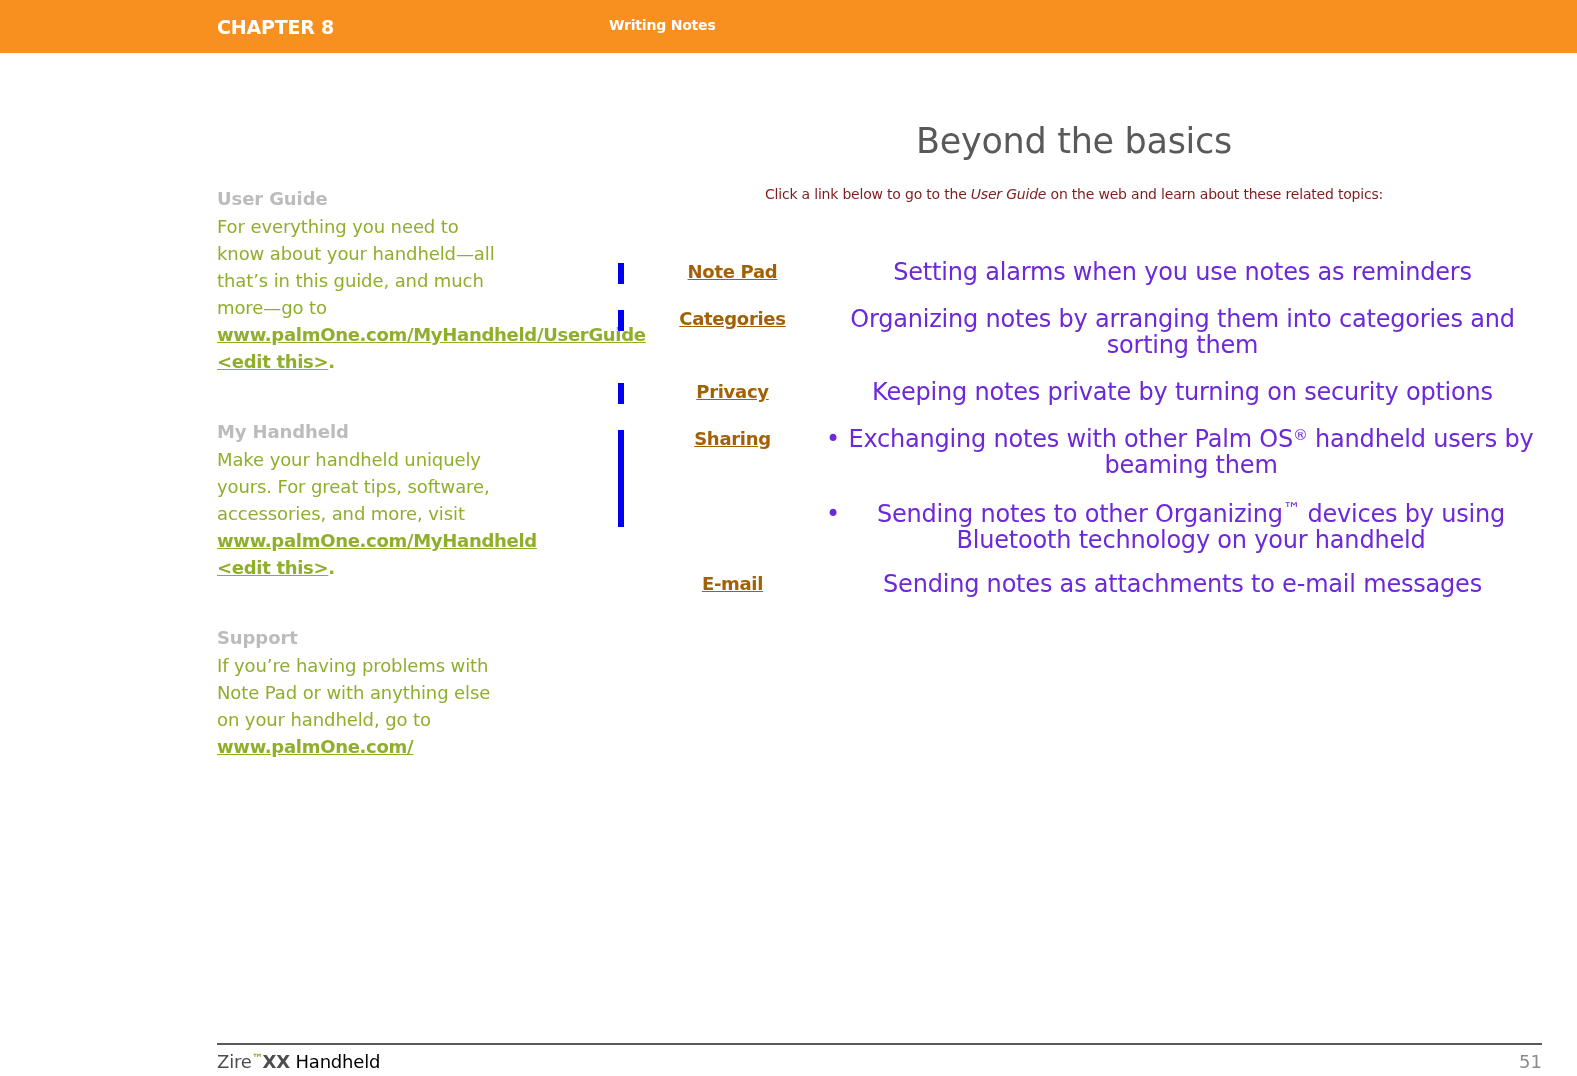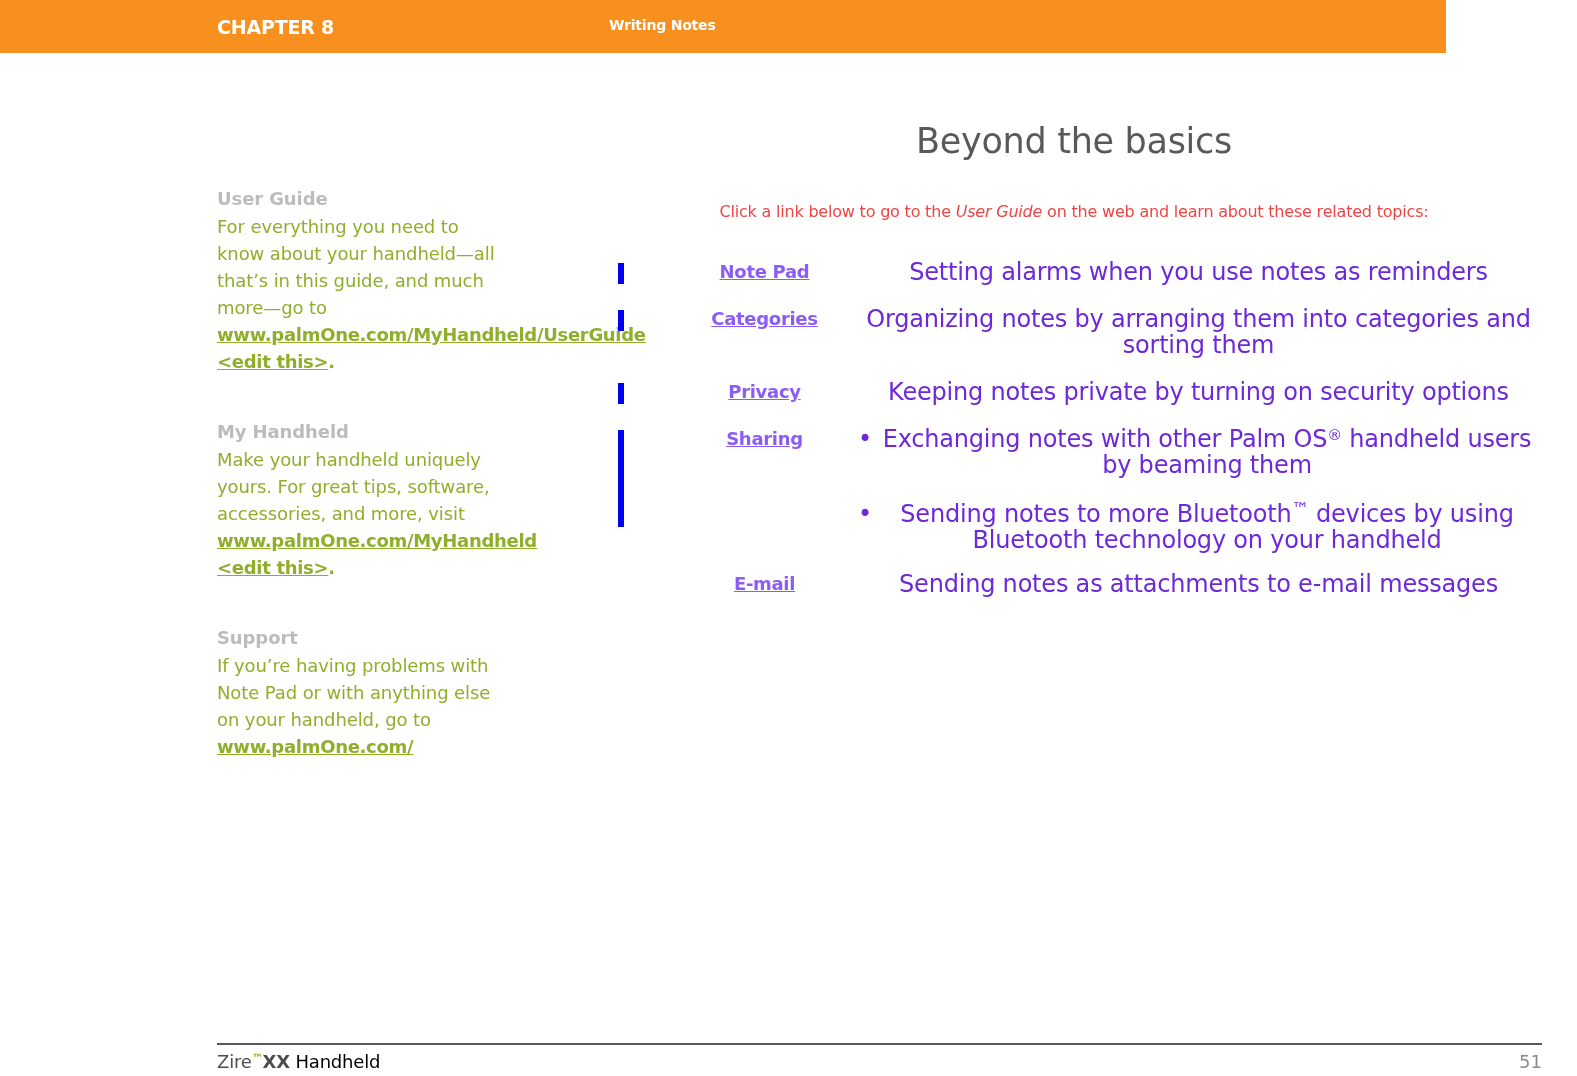--- a/index.html
+++ b/index.html
@@ -13,21 +13,21 @@
     position: relative;
     font-family: "DejaVu Sans", "Liberation Sans", sans-serif;
     overflow: hidden;
   }
 
   
   .header-bar {
     position: absolute;
     left: 0;
     top: 0;
-    width: 1446px;
+    width: 1577px;
     height: 53px;
     background: #f7901e;
   }
   .header-chapter {
     position: absolute;
     left: 217px;
     top: 16px;
     font-size: 19px;
     font-weight: bold;
     color: #ffffff;
@@ -90,23 +90,23 @@
   }
   .main-heading {
     font-size: 35px;
     font-weight: normal;
     color: #58595b;
     margin: 0;
     line-height: 46px;
     letter-spacing: -0.3px;
   }
   .main-intro {
-    font-size: 16px;
-    color: #ef4444;
-    margin: 35px 0 0 0;
+    font-size: 14px;
+    color: #7f1d1d;
+    margin: 17px 0 0 0;
     line-height: 26px;
     letter-spacing: -0.2px;
   }
   .main-intro .it {
     font-style: italic;
   }
 
   
   .topics {
     position: absolute;
@@ -138,25 +138,24 @@
     background: #0000f0;
   }
   .blue-bar.tall {
     height: 97px;
   }
   .topic-label {
     flex: 0 0 165px;
     width: 165px;
     font-size: 18px;
     font-weight: bold;
-    color: #8b5cf6;
+    color: #a16207;
     text-decoration: underline;
     line-height: 26px;
     letter-spacing: -0.3px;
-    margin-left: 32px;
   }
   .topic-desc {
     flex: 1;
     font-size: 24px;
     color: #6d28d9;
     line-height: 26px;
     letter-spacing: -0.2px;
     margin-left: 11px;
   }
   .bullet-line {
@@ -290,21 +289,21 @@
     <div class="topic-row tall">
       <div class="bar-cell">
         <div class="blue-bar tall"></div>
       </div>
       <a class="topic-label" href="#">Sharing</a>
       <div class="topic-desc">
         <div class="bullet-line">
           <span class="bullet-dot">•</span><span>Exchanging notes with other Palm OS</span><sup>®</sup><span> handheld users by beaming them</span>
         </div>
         <div class="bullet-line">
-          <span class="bullet-dot">•</span><span>Sending notes to more Bluetooth</span><span class="tm-mark">™</span><span> devices by using Bluetooth technology on your handheld</span>
+          <span class="bullet-dot">•</span><span>Sending notes to other Organizing</span><span class="tm-mark">™</span><span> devices by using Bluetooth technology on your handheld</span>
         </div>
       </div>
     </div>
 
     <div class="topic-row">
       <div class="bar-cell"></div>
       <a class="topic-label" href="#">E-mail</a>
       <div class="topic-desc">Sending notes as attachments to e-mail messages</div>
     </div>
 

